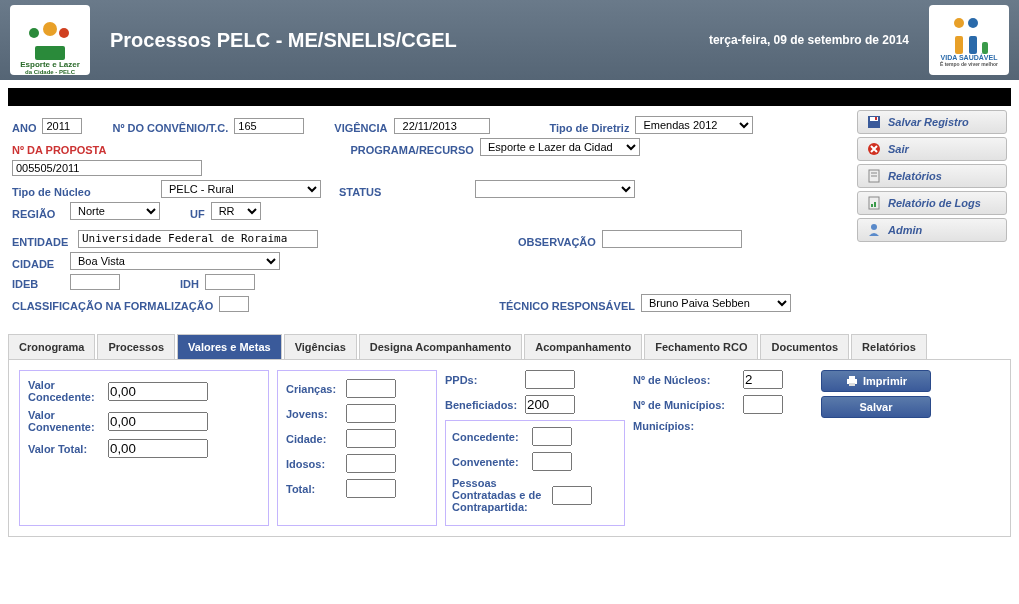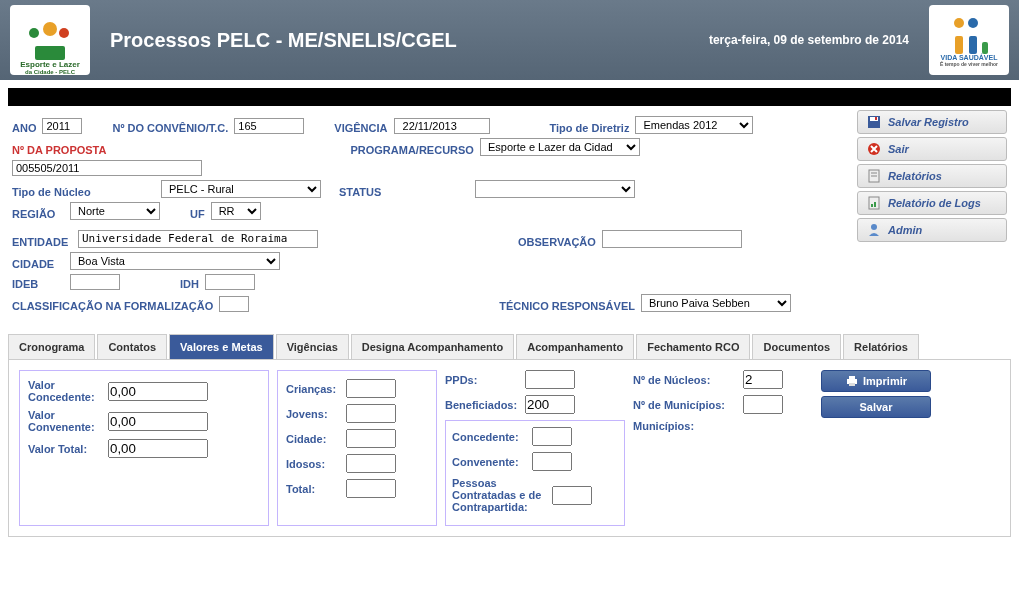--- a/index.html
+++ b/index.html
@@ -161,21 +161,21 @@
   <div class="row">
     <span class="lbl">CLASSIFICAÇÃO NA FORMALIZAÇÃO</span>
     <input type="text" style="width: 30px;" value="">
     <span class="lbl" style="margin-left:250px;">TÉCNICO RESPONSÁVEL</span>
     <select style="width:150px;"><option>Bruno Paiva Sebben</option></select>
   </div>
 </div>
 
 <div class="tabs">
   <div class="tab">Cronograma</div>
-  <div class="tab">Contatos</div>
+  <div class="tab">Processos</div>
   <div class="tab active">Valores e Metas</div>
   <div class="tab">Vigências</div>
   <div class="tab">Designa Acompanhamento</div>
   <div class="tab">Acompanhamento</div>
   <div class="tab">Fechamento RCO</div>
   <div class="tab">Documentos</div>
   <div class="tab">Relatórios</div>
 </div>
 
 <div class="content">

